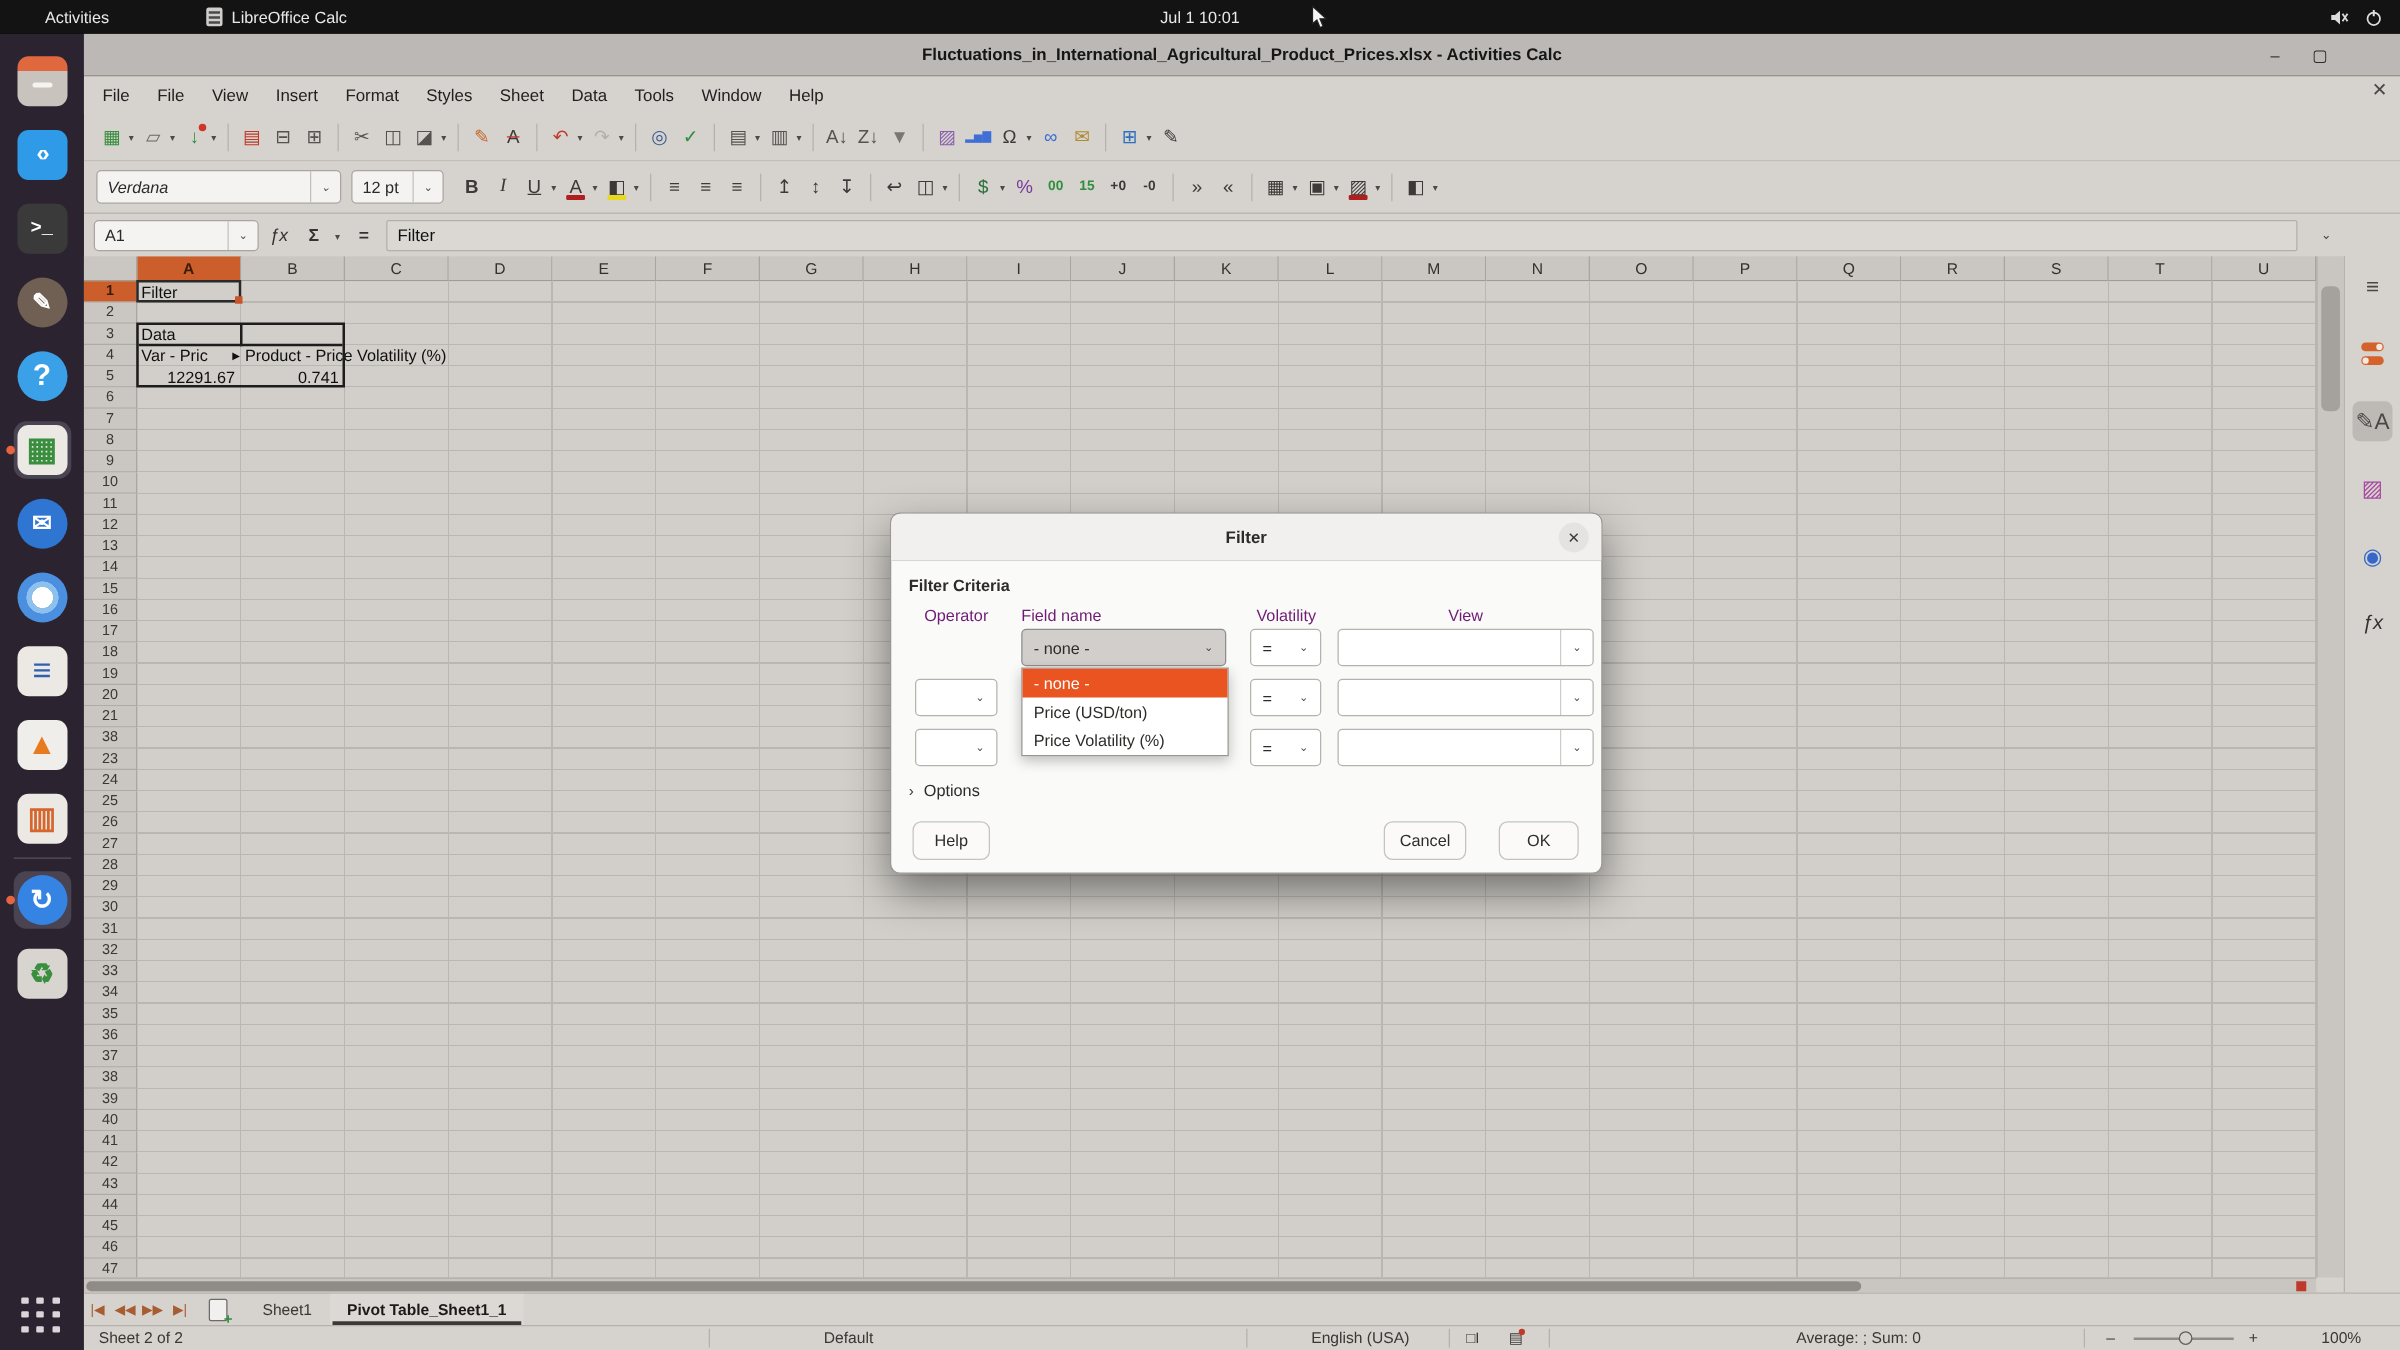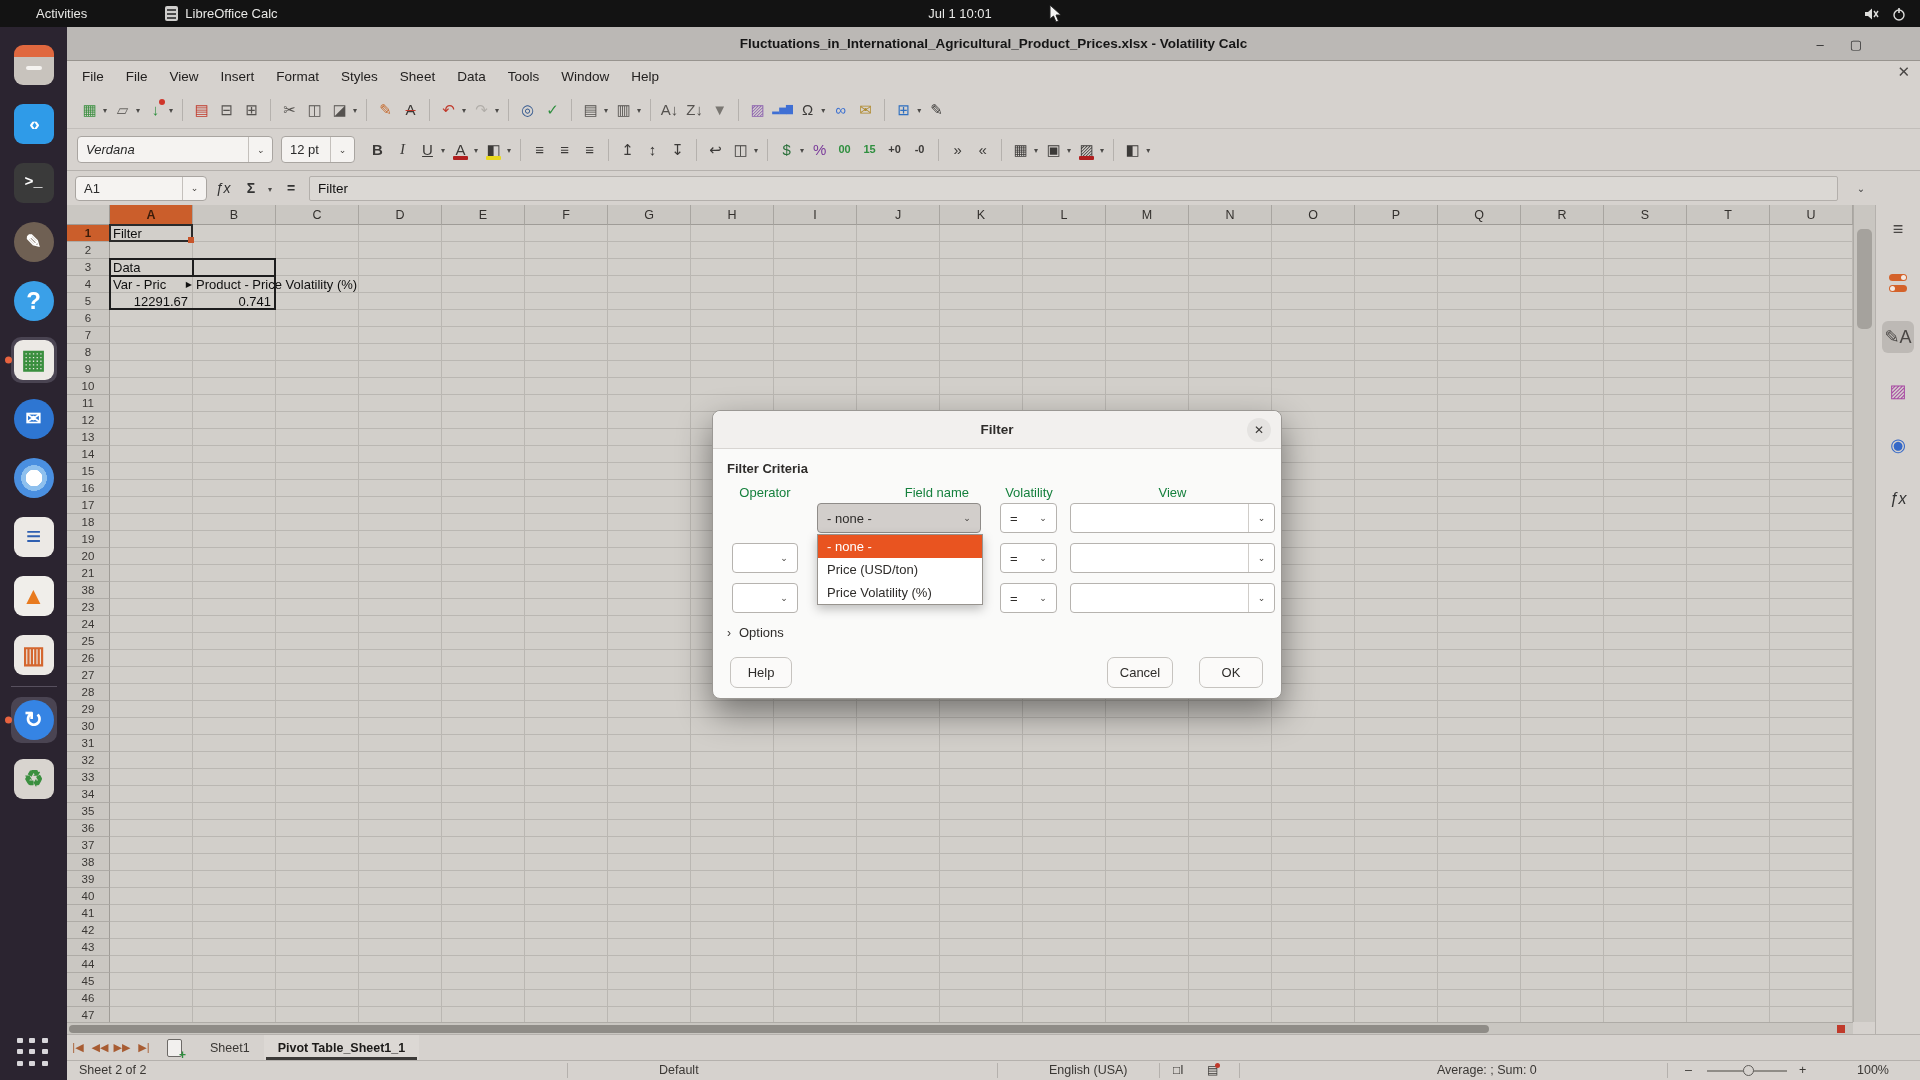--- a/index.html
+++ b/index.html
@@ -164,23 +164,23 @@
   .dialog { position:absolute; left:712px; top:410px; width:570px; height:289px; background:#fafaf9;
     border:1px solid #9b9894; border-radius:8px; box-shadow:0 14px 34px rgba(0,0,0,.45); z-index:20;
     font-size:13px; color:#2e2c2a; }
   .dlg-title { position:absolute; left:0; top:0; right:0; height:38px; display:flex; align-items:center;
     justify-content:center; font-weight:bold; font-size:13.5px; border-bottom:1px solid #d8d5d2;
     border-radius:8px 8px 0 0; background:#f2f0ee; }
   .dlg-close { position:absolute; right:10px; top:7px; width:24px; height:24px; border-radius:50%;
     background:#e5e3e1; display:flex; align-items:center; justify-content:center; font-size:12px;
     font-weight:normal; color:#3c3a38; }
   .dlg-section { position:absolute; left:14px; top:50px; font-weight:bold; }
-  .dlg-colhead { position:absolute; top:74px; color:#15803d; }
+  .dlg-colhead { position:absolute; top:74px; color:#701a75; }
   .dc-op { left:0; width:104px; text-align:center; }
-  .dc-field { left:92px; width:164px; text-align:right; }
+  .dc-field { left:104px; width:164px; text-align:left; }
   .dc-cond { left:278px; width:76px; text-align:center; }
   .dc-val { left:357px; width:205px; text-align:center; }
   .dlg-combo { position:absolute; height:30px; background:#fff; border:1px solid #b6b3af; border-radius:4px;
     display:flex; align-items:center; font-size:13px; }
   .dlg-combo .cx { flex:1; padding:0 9px; }
   .dlg-combo .chev { width:26px; text-align:center; font-size:9px; color:#44423f; }
   .dlg-combo.valbox .chev { border-left:1px solid #d0cdc9; align-self:stretch; display:flex; align-items:center; justify-content:center; }
   .dlg-combo.fieldbox { background:#d2cecb; border-color:#8f8c89; }
   .popup { position:absolute; left:104px; top:123px; width:166px; background:#fff;
     border:1px solid #98948f; z-index:5; box-shadow:0 4px 10px rgba(0,0,0,.25); }
@@ -297,21 +297,21 @@
       <i></i>
       <i></i>
       <i></i>
       <i></i>
       <i></i>
     </div>
   </div>
 
 <div class="win">
   <div class="titlebar">
-    <span>Fluctuations_in_International_Agricultural_Product_Prices.xlsx - Volatility Calc</span>
+    <span>Fluctuations_in_International_Agricultural_Product_Prices.xlsx - Activities Calc</span>
     <span class="win-controls">
       <span>–</span>
       <span>▢</span>
     </span>
   </div>
   <div class="menubar" id="menubar">
       <span class="mi">File</span>
       <span class="mi">File</span>
       <span class="mi">View</span>
       <span class="mi">Insert</span>

